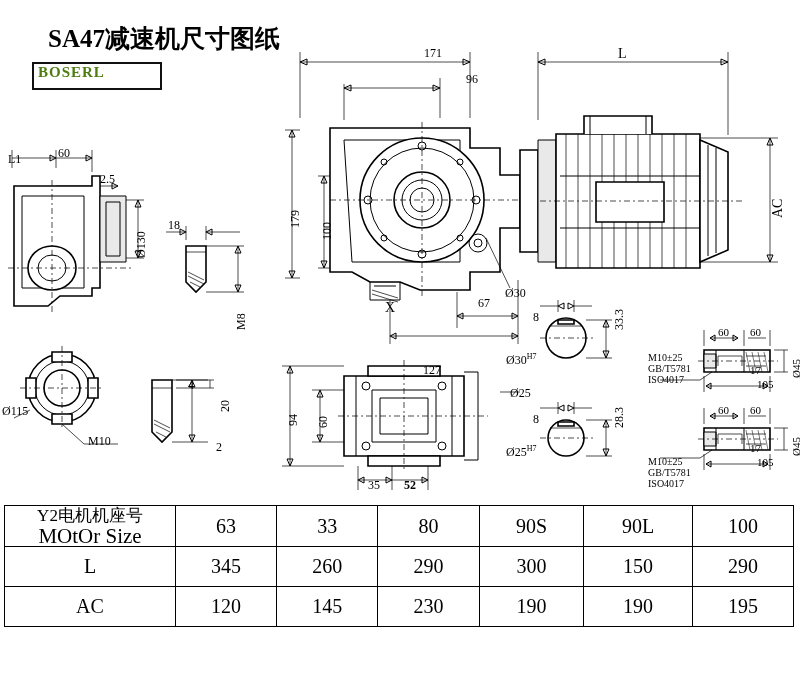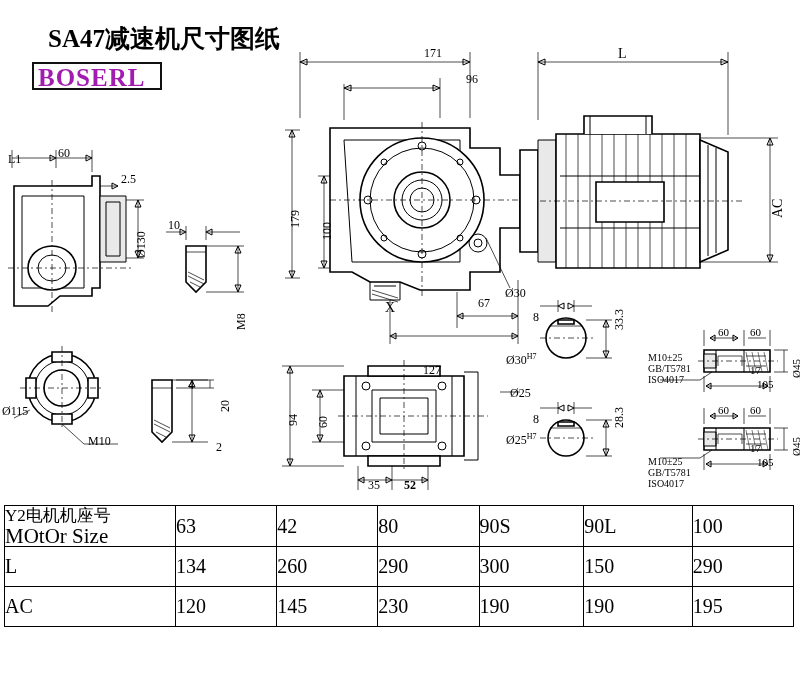--- a/index.html
+++ b/index.html
@@ -22,22 +22,22 @@
     white-space:nowrap;
   }
   .logo-box{
     position:absolute;left:32px;top:62px;
     width:130px;height:28px;
     border:2px solid #111;
     box-sizing:border-box;
   }
   .logo-text{
     position:absolute;left:38px;top:64px;
-    font-size:25px;font-weight:bold;
-    color:#a21caf;
+    font-size:15px;font-weight:bold;
+    color:#4d7c0f;
     font-family:"Liberation Serif", serif;
     letter-spacing:1px;
   }
   .dim{position:absolute;font-size:12px;font-family:"Liberation Serif", serif;white-space:nowrap;}
   .dimv{position:absolute;font-size:12px;font-family:"Liberation Serif", serif;white-space:nowrap;
         transform-origin:0 0;}
   .sup{font-size:8px;vertical-align:super;}
 
   svg{position:absolute;left:0;top:0;overflow:visible;}
   .s{stroke:#000;fill:none;stroke-width:1;}
@@ -50,20 +50,21 @@
 
   
   .tbl{
     position:absolute;left:4px;top:505px;
     width:790px;
     border-collapse:collapse;
     font-family:"Liberation Serif", serif;
   }
   .tbl td{
     border:1.5px solid #000;
+    text-align:center;
     font-size:20px;
     height:39px;
     padding:0;
   }
   .tbl td.hdr-l{
     width:170px;
     font-size:17px;
     line-height:20px;
   }
   .tbl td.lbl{
@@ -374,43 +375,43 @@
   <div class="dimv" style="left:320px;top:240px;transform:rotate(-90deg);">100</div>
   <div class="dimv" style="left:770px;top:218px;transform:rotate(-90deg);font-size:14px;">AC</div>
 
   <div class="dim" style="left:423px;top:336px;margin-top:27px;">127</div>
   <div class="dim" style="left:478px;top:296px;">67</div>
   <div class="dim" style="left:385px;top:300px;font-size:14px;">X</div>
   <div class="dim" style="left:505px;top:286px;">Ø30</div>
 
   <div class="dim" style="left:8px;top:152px;">L1</div>
   <div class="dim" style="left:58px;top:146px;">60</div>
-  <div class="dim" style="left:105px;top:172px;padding-left:16px;">2.5</div>
+  <div class="dim" style="left:84px;top:172px;padding-left:16px;">2.5</div>
   <div class="dimv" style="left:134px;top:258px;transform:rotate(-90deg);">Ø130</div>
-  <div class="dim" style="left:168px;top:218px;">10</div>
+  <div class="dim" style="left:168px;top:218px;">18</div>
   <div class="dimv" style="left:234px;top:330px;transform:rotate(-90deg);">M8</div>
   <div class="dim" style="left:2px;top:404px;">Ø115</div>
   <div class="dim" style="left:88px;top:434px;">M10</div>
   <div class="dim" style="left:188px;top:378px;">4</div>
   <div class="dimv" style="left:218px;top:412px;transform:rotate(-90deg);">20</div>
   <div class="dim" style="left:216px;top:440px;">2</div>
 
   <div class="dimv" style="left:286px;top:426px;transform:rotate(-90deg);">94</div>
   <div class="dimv" style="left:316px;top:428px;transform:rotate(-90deg);">60</div>
   <div class="dim" style="left:368px;top:478px;">35</div>
   <div class="dim" style="left:404px;top:478px;font-weight:bold;">52</div>
 
   <div class="dim" style="left:533px;top:310px;">8</div>
   <div class="dimv" style="left:612px;top:330px;transform:rotate(-90deg);">33.3</div>
   <div class="dim" style="left:506px;top:352px;"><span>Ø30</span><span class="sup">H7</span></div>
 
   <div class="dim" style="left:510px;top:386px;">Ø25</div>
   <div class="dim" style="left:533px;top:412px;">8</div>
   <div class="dimv" style="left:612px;top:428px;transform:rotate(-90deg);">28.3</div>
-  <div class="dim" style="left:506px;top:432px;"><span>Ø25</span><span class="sup">H7</span></div>
+  <div class="dim" style="left:506px;top:444px;"><span>Ø25</span><span class="sup">H7</span></div>
 
   <div class="dim" style="left:718px;top:326px;font-size:11px;">60</div>
   <div class="dim" style="left:750px;top:326px;font-size:11px;">60</div>
   <div class="dim" style="left:750px;top:364px;font-size:11px;">17</div>
   <div class="dim" style="left:757px;top:378px;font-size:11px;">105</div>
   <div class="dimv" style="left:790px;top:378px;transform:rotate(-90deg);font-size:11px;">Ø45</div>
   <div class="dim" style="left:648px;top:352px;font-size:10px;">M10±25</div>
   <div class="dim" style="left:648px;top:363px;font-size:10px;">GB/T5781</div>
   <div class="dim" style="left:648px;top:374px;font-size:10px;">ISO4017</div>
 
@@ -424,29 +425,29 @@
   <div class="dim" style="left:648px;top:478px;font-size:10px;">ISO4017</div>
 
   <table class="tbl">
     <tbody>
       <tr>
         <td class="hdr-l">
           <span class="cn">Y2电机机座号</span>
           <span class="en">MOtOr Size</span>
         </td>
         <td>63</td>
-        <td>42</td>
+        <td>33</td>
         <td>80</td>
         <td>90S</td>
         <td>90L</td>
         <td>100</td>
       </tr>
       <tr>
         <td class="lbl">L</td>
-        <td>134</td>
+        <td>345</td>
         <td>260</td>
         <td>290</td>
         <td>300</td>
         <td>150</td>
         <td>290</td>
       </tr>
       <tr>
         <td class="lbl">AC</td>
         <td>120</td>
         <td>145</td>

